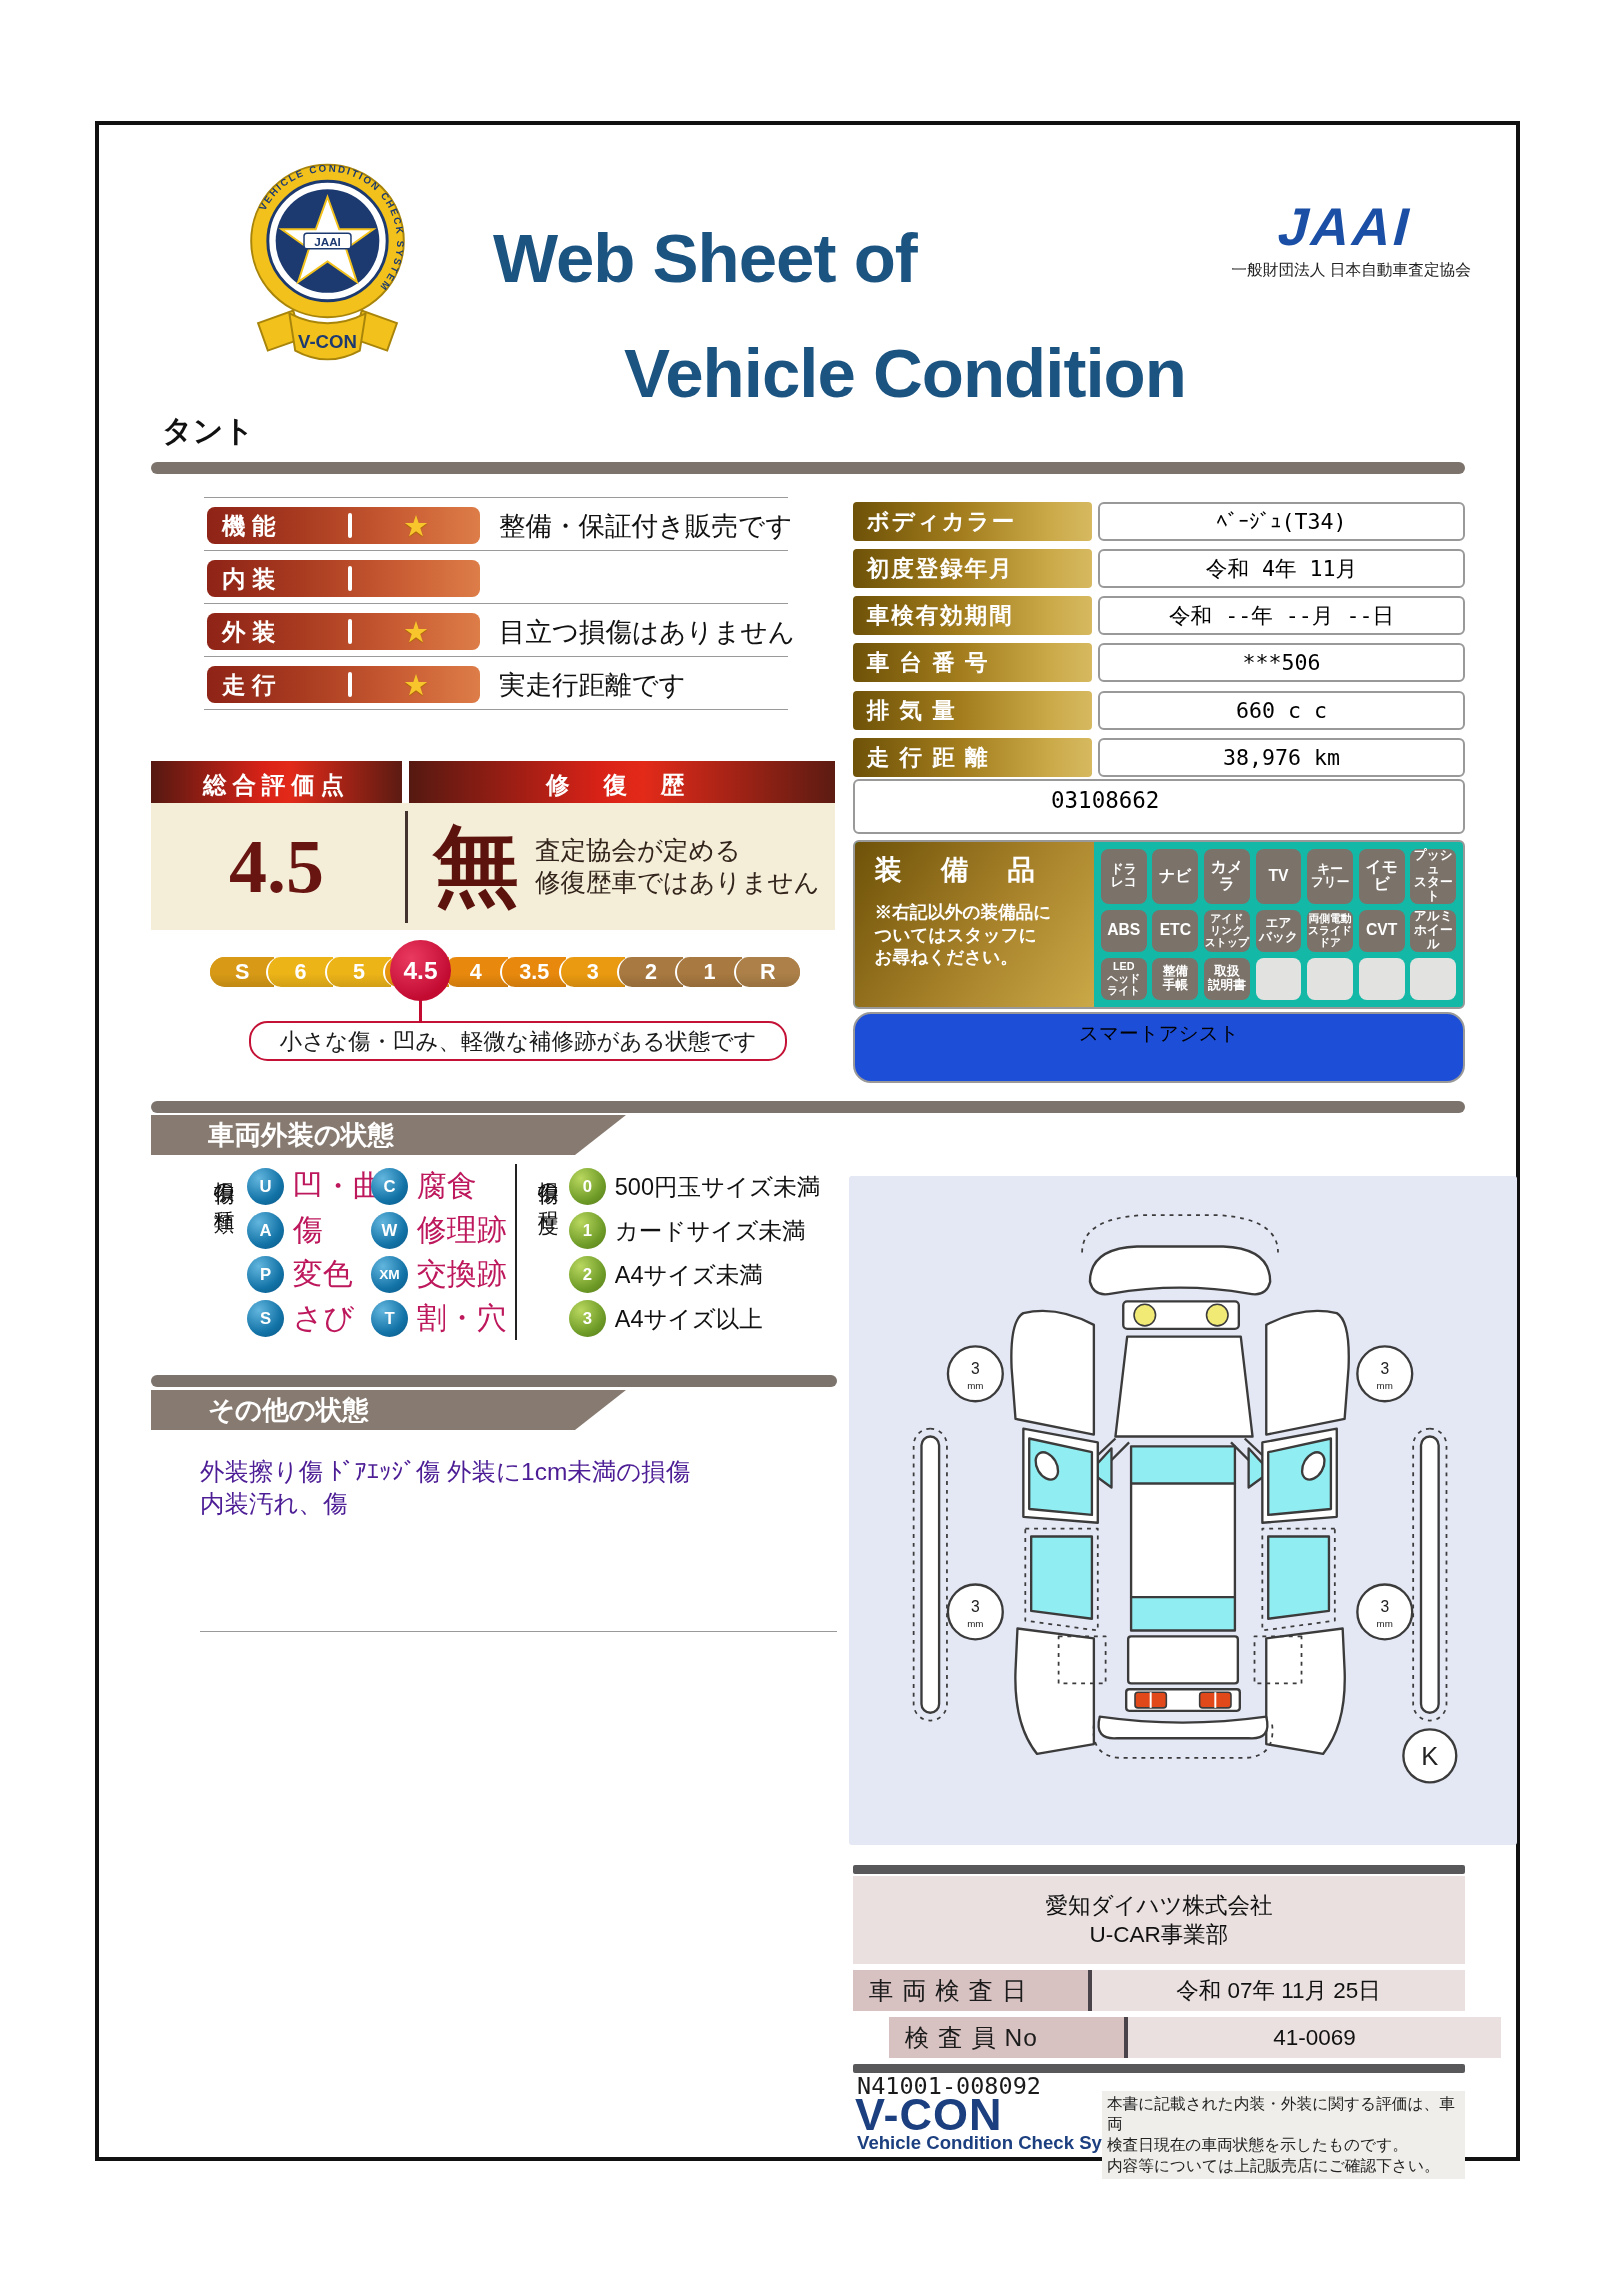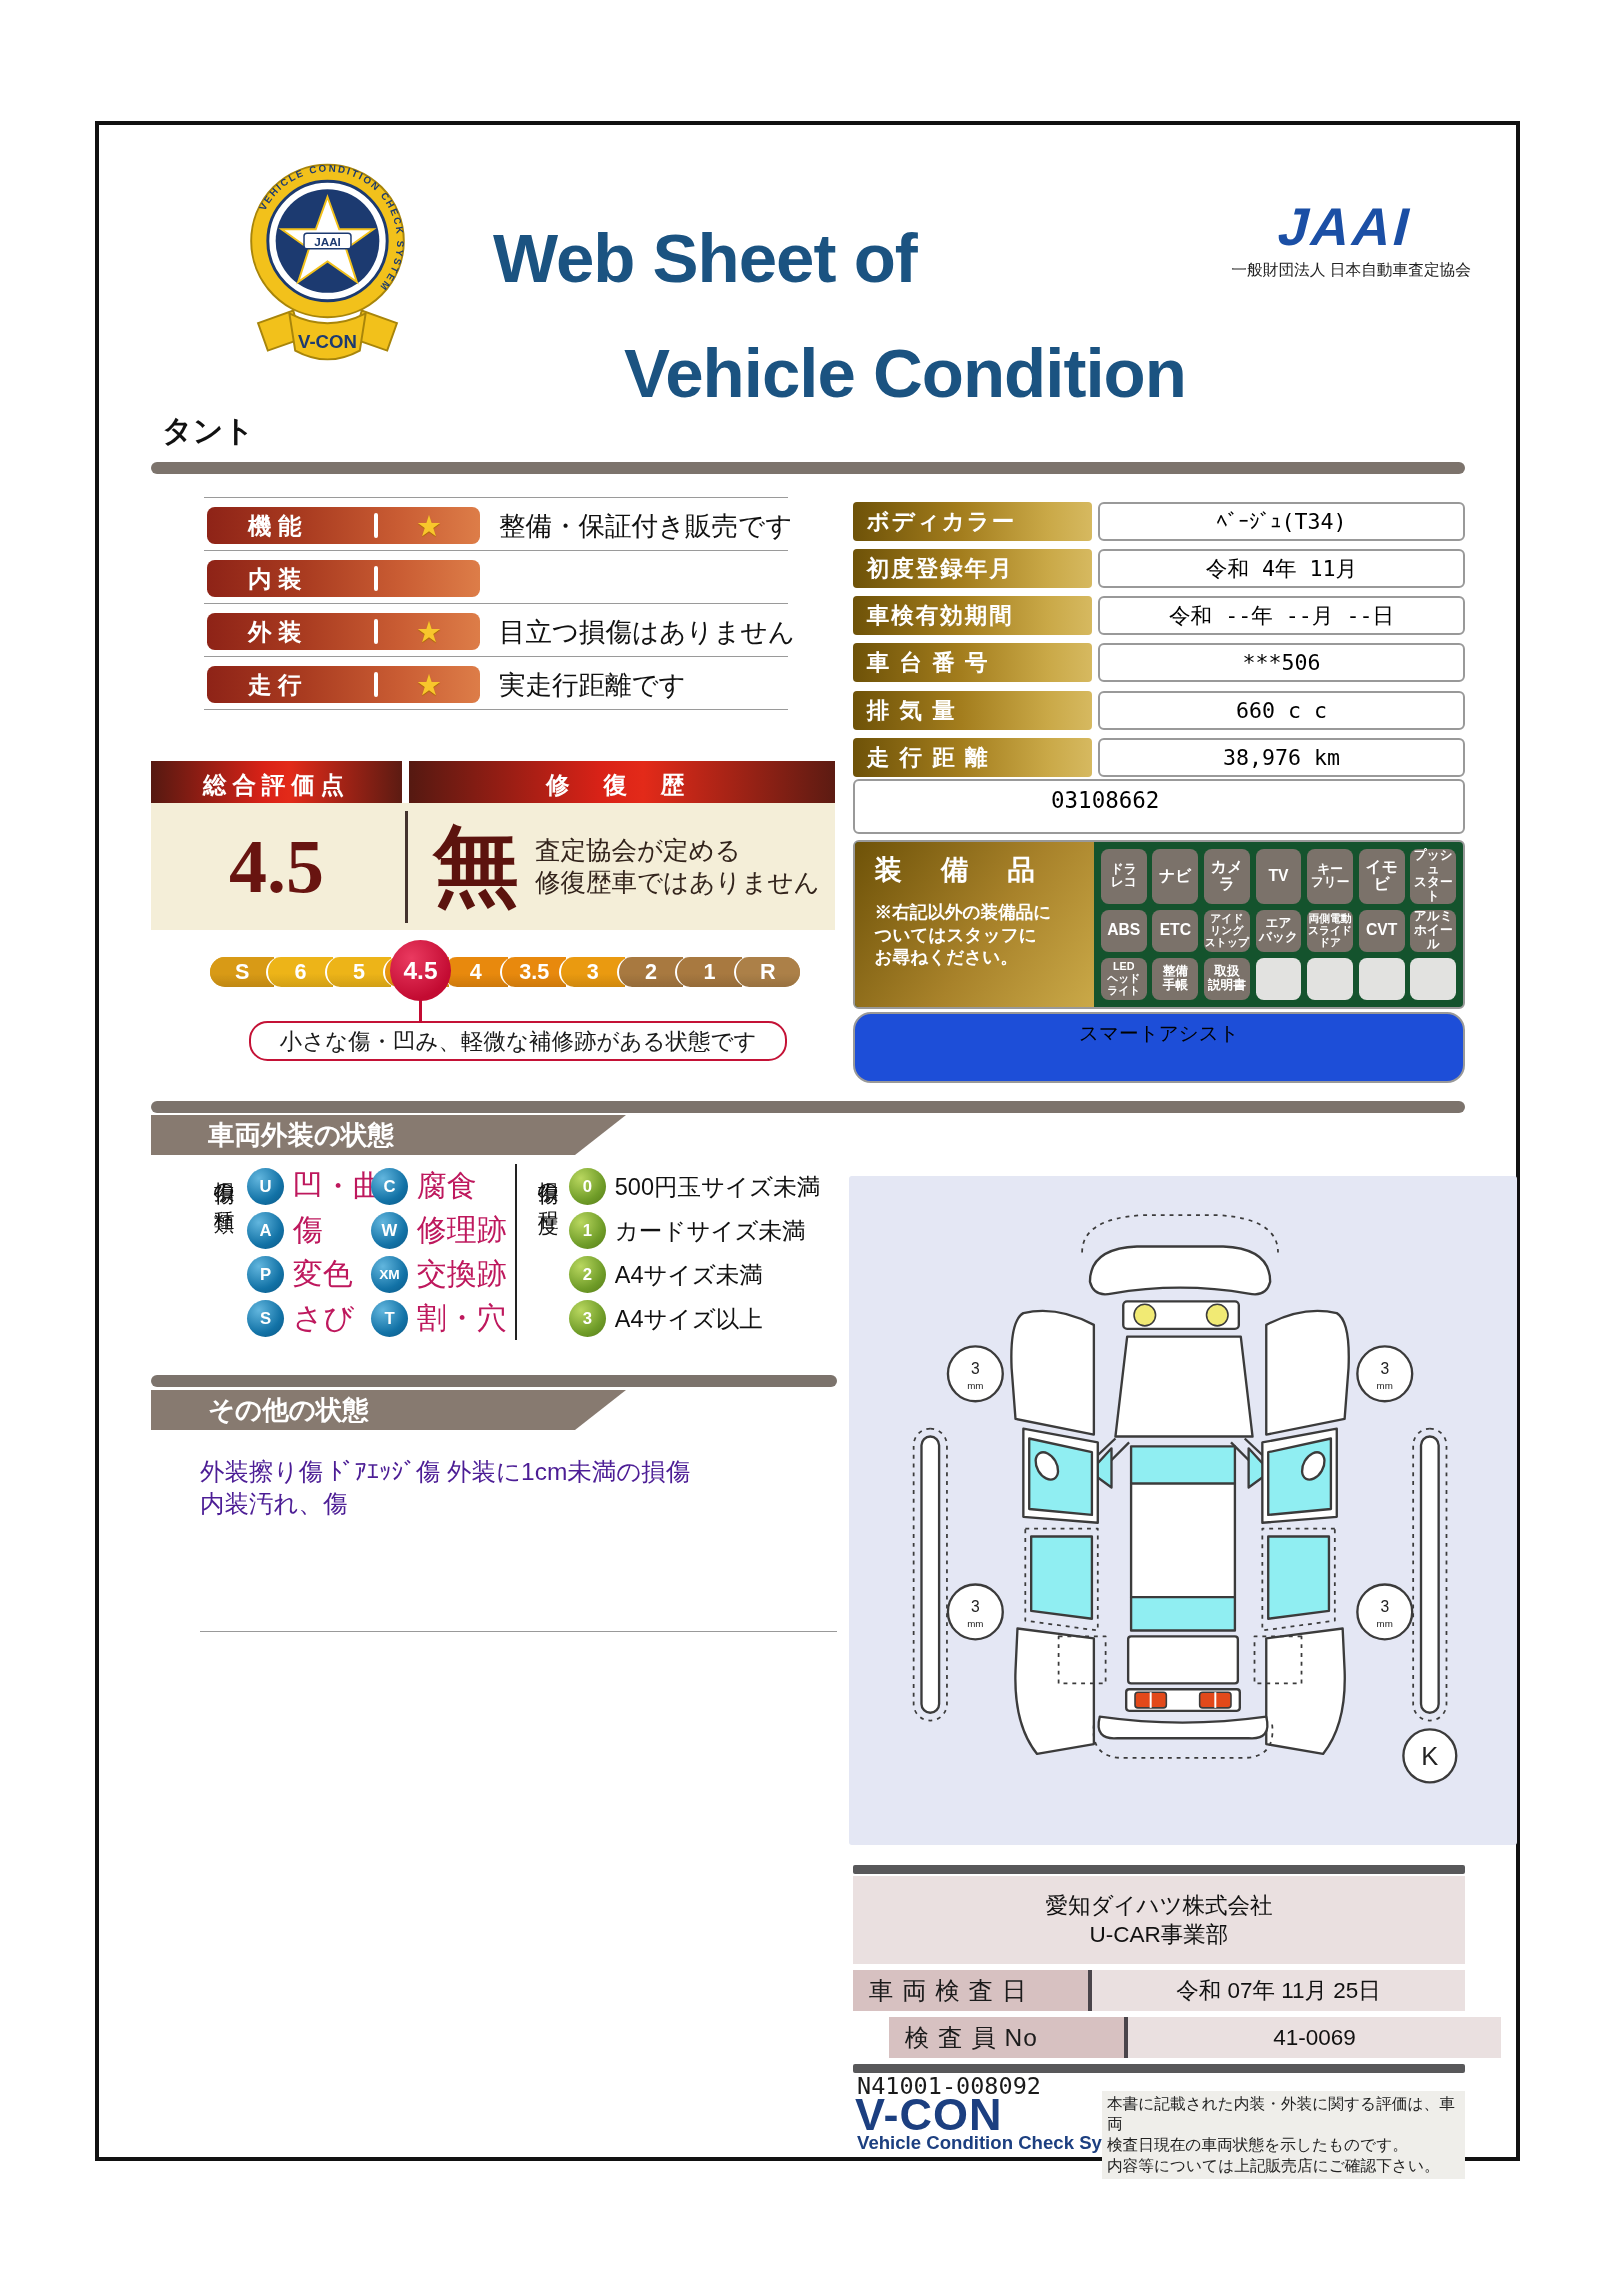--- a/index.html
+++ b/index.html
@@ -9,21 +9,21 @@
   
   .title1{left:394px;top:94px;font-size:69px;font-weight:bold;color:#1b5381;letter-spacing:-1px;}
   .title2{left:525px;top:165px;font-size:69px;font-weight:bold;color:#1b5381;letter-spacing:-1px;margin-top:44px;}
   .jaai{left:1181px;top:71px;font-size:53px;font-weight:bold;color:#1b4fa5;transform:skewX(-14deg);letter-spacing:2.9px;}
   .jaai-org{left:1098px;top:135px;width:274px;font-size:15.7px;color:#222;text-align:right;}
   .vname{left:63px;top:286px;font-size:30px;font-weight:600;color:#111;}
   .thickbar{height:11.8px;background:#7c736c;border-radius:6.9px;}
   
   .r-line{left:105px;width:584px;height:1px;background:#9a9a9a;}
   .r-bar{left:108px;width:273px;height:37px;border-radius:7.8px;background:linear-gradient(90deg,#8e2317,#a93b20 35%,#c95c33 70%,#dd7d48);display:flex;align-items:center;color:#fff;}
-  .r-label{width:120px;padding-left:41px;font-size:23.5px;font-weight:bold;display:flex;justify-content:space-between;}
+  .r-label{width:120px;padding-left:15px;font-size:23.5px;font-weight:bold;display:flex;justify-content:space-between;}
   .r-div{width:3.9px;height:25.5px;background:#fff;margin-left:5.9px;border-radius:2px;}
   .r-star{flex:1;text-align:center;font-size:29px;color:#f8c62c;text-shadow:0 1px 1px #a66a00;}
   .r-desc{left:400px;font-size:26.5px;color:#111;height:37px;display:flex;align-items:center;}
   
   .ov-head{height:48px;display:flex;align-items:center;justify-content:center;color:#fff;font-weight:bold;background:linear-gradient(90deg,#551911,#d92217 45%,#e32a19 55%,#5c1b12);}
   .ov-body{left:52px;top:678px;width:684px;height:127px;background:#f4eed8;}
   .score{left:0;top:5.9px;width:251px;height:116px;display:flex;align-items:center;justify-content:center;font-family:"Liberation Serif",serif;font-size:76px;font-weight:bold;color:#681410;}
   .ov-div{left:254px;top:7.8px;width:2.9px;height:112px;background:#43332e;}
   .mu{left:282px;top:3.9px;font-family:"Liberation Serif",serif;font-size:86px;font-weight:bold;color:#5c130e;line-height:118px;}
   .repair-note{left:384px;top:31px;font-size:25.5px;line-height:32px;color:#33241c;white-space:pre-line;}
@@ -43,21 +43,21 @@
   .sphere.blue{background:radial-gradient(circle at 32% 28%,#62b6de,#1272a6 62%,#0b5684);}
   .sphere.green{background:radial-gradient(circle at 32% 28%,#b9d75f,#6f9c28 62%,#557a18);}
   .leg-label{font-size:30px;color:#be185d;}
   .deg-label{font-size:23.5px;color:#111;}
   .leg-div{width:2px;background:#222;}
   .other-text{font-size:24.5px;line-height:32px;color:#4c1d95;white-space:pre-line;}
   
   .spec-label{width:239px;height:39px;box-sizing:border-box;border-radius:3.9px;background:linear-gradient(90deg,#6e5208,#a37d1d 45%,#caa948 82%,#d6b960);color:#fff;font-size:22.5px;font-weight:bold;letter-spacing:2px;display:flex;align-items:center;padding-left:13.7px;}
   .spec-value{left:245px;width:367px;height:39px;box-sizing:border-box;border:2px solid #999;border-radius:5.9px;background:#fff;display:flex;align-items:center;justify-content:center;font-size:21.6px;color:#000;font-family:"DejaVu Sans Mono","Liberation Sans",sans-serif;}
   .spec-extra{left:754px;top:654px;width:612px;height:55px;box-sizing:border-box;border:2px solid #999;border-radius:5.9px;background:#fff;font-size:22.5px;color:#000;font-family:"DejaVu Sans Mono","Liberation Sans",sans-serif;padding:5.9px 0 0 196px;}
-  #equip{left:754px;top:715px;width:612px;height:169px;box-sizing:border-box;border:2px solid #999;border-radius:5.9px;overflow:hidden;display:flex;background:#14532d;}
+  #equip{left:754px;top:715px;width:612px;height:169px;box-sizing:border-box;border:2px solid #999;border-radius:5.9px;overflow:hidden;display:flex;background:#14b8a6;}
   .equip-gold{width:239px;flex:none;background:linear-gradient(125deg,#6e5208,#a8822a 55%,#caa948);color:#fff;padding:9.8px 0 0 19.6px;box-sizing:border-box;}
   .equip-title{font-size:27.4px;font-weight:bold;letter-spacing:15.7px;}
   .equip-note{margin-top:13.7px;font-size:17.6px;line-height:22.5px;white-space:pre-line;font-weight:bold;}
   .equip-grid{flex:1;display:grid;grid-template-columns:repeat(7,1fr);grid-auto-rows:1fr;gap:5.9px;padding:6.9px;}
   .badge{border-radius:7.8px;background:#7b726a;color:#fff;font-weight:bold;display:flex;align-items:center;justify-content:center;text-align:center;white-space:pre-line;line-height:1.08;}
   .badge.off{background:#e2e2e0;}
   .badge.l1{font-size:15.7px;}.badge.l2{font-size:12.7px;}.badge.l3{font-size:10.8px;}
   .smart{left:754px;top:887px;width:612px;height:71px;box-sizing:border-box;border:2px solid #999;border-radius:18px;background:#1d4ed8;text-align:center;font-size:19.6px;color:#000;padding-top:5.9px;}
   
   #car-panel{left:750px;top:1051px;width:668px;height:669px;background:#e4e7f4;border-radius:2.9px;}

